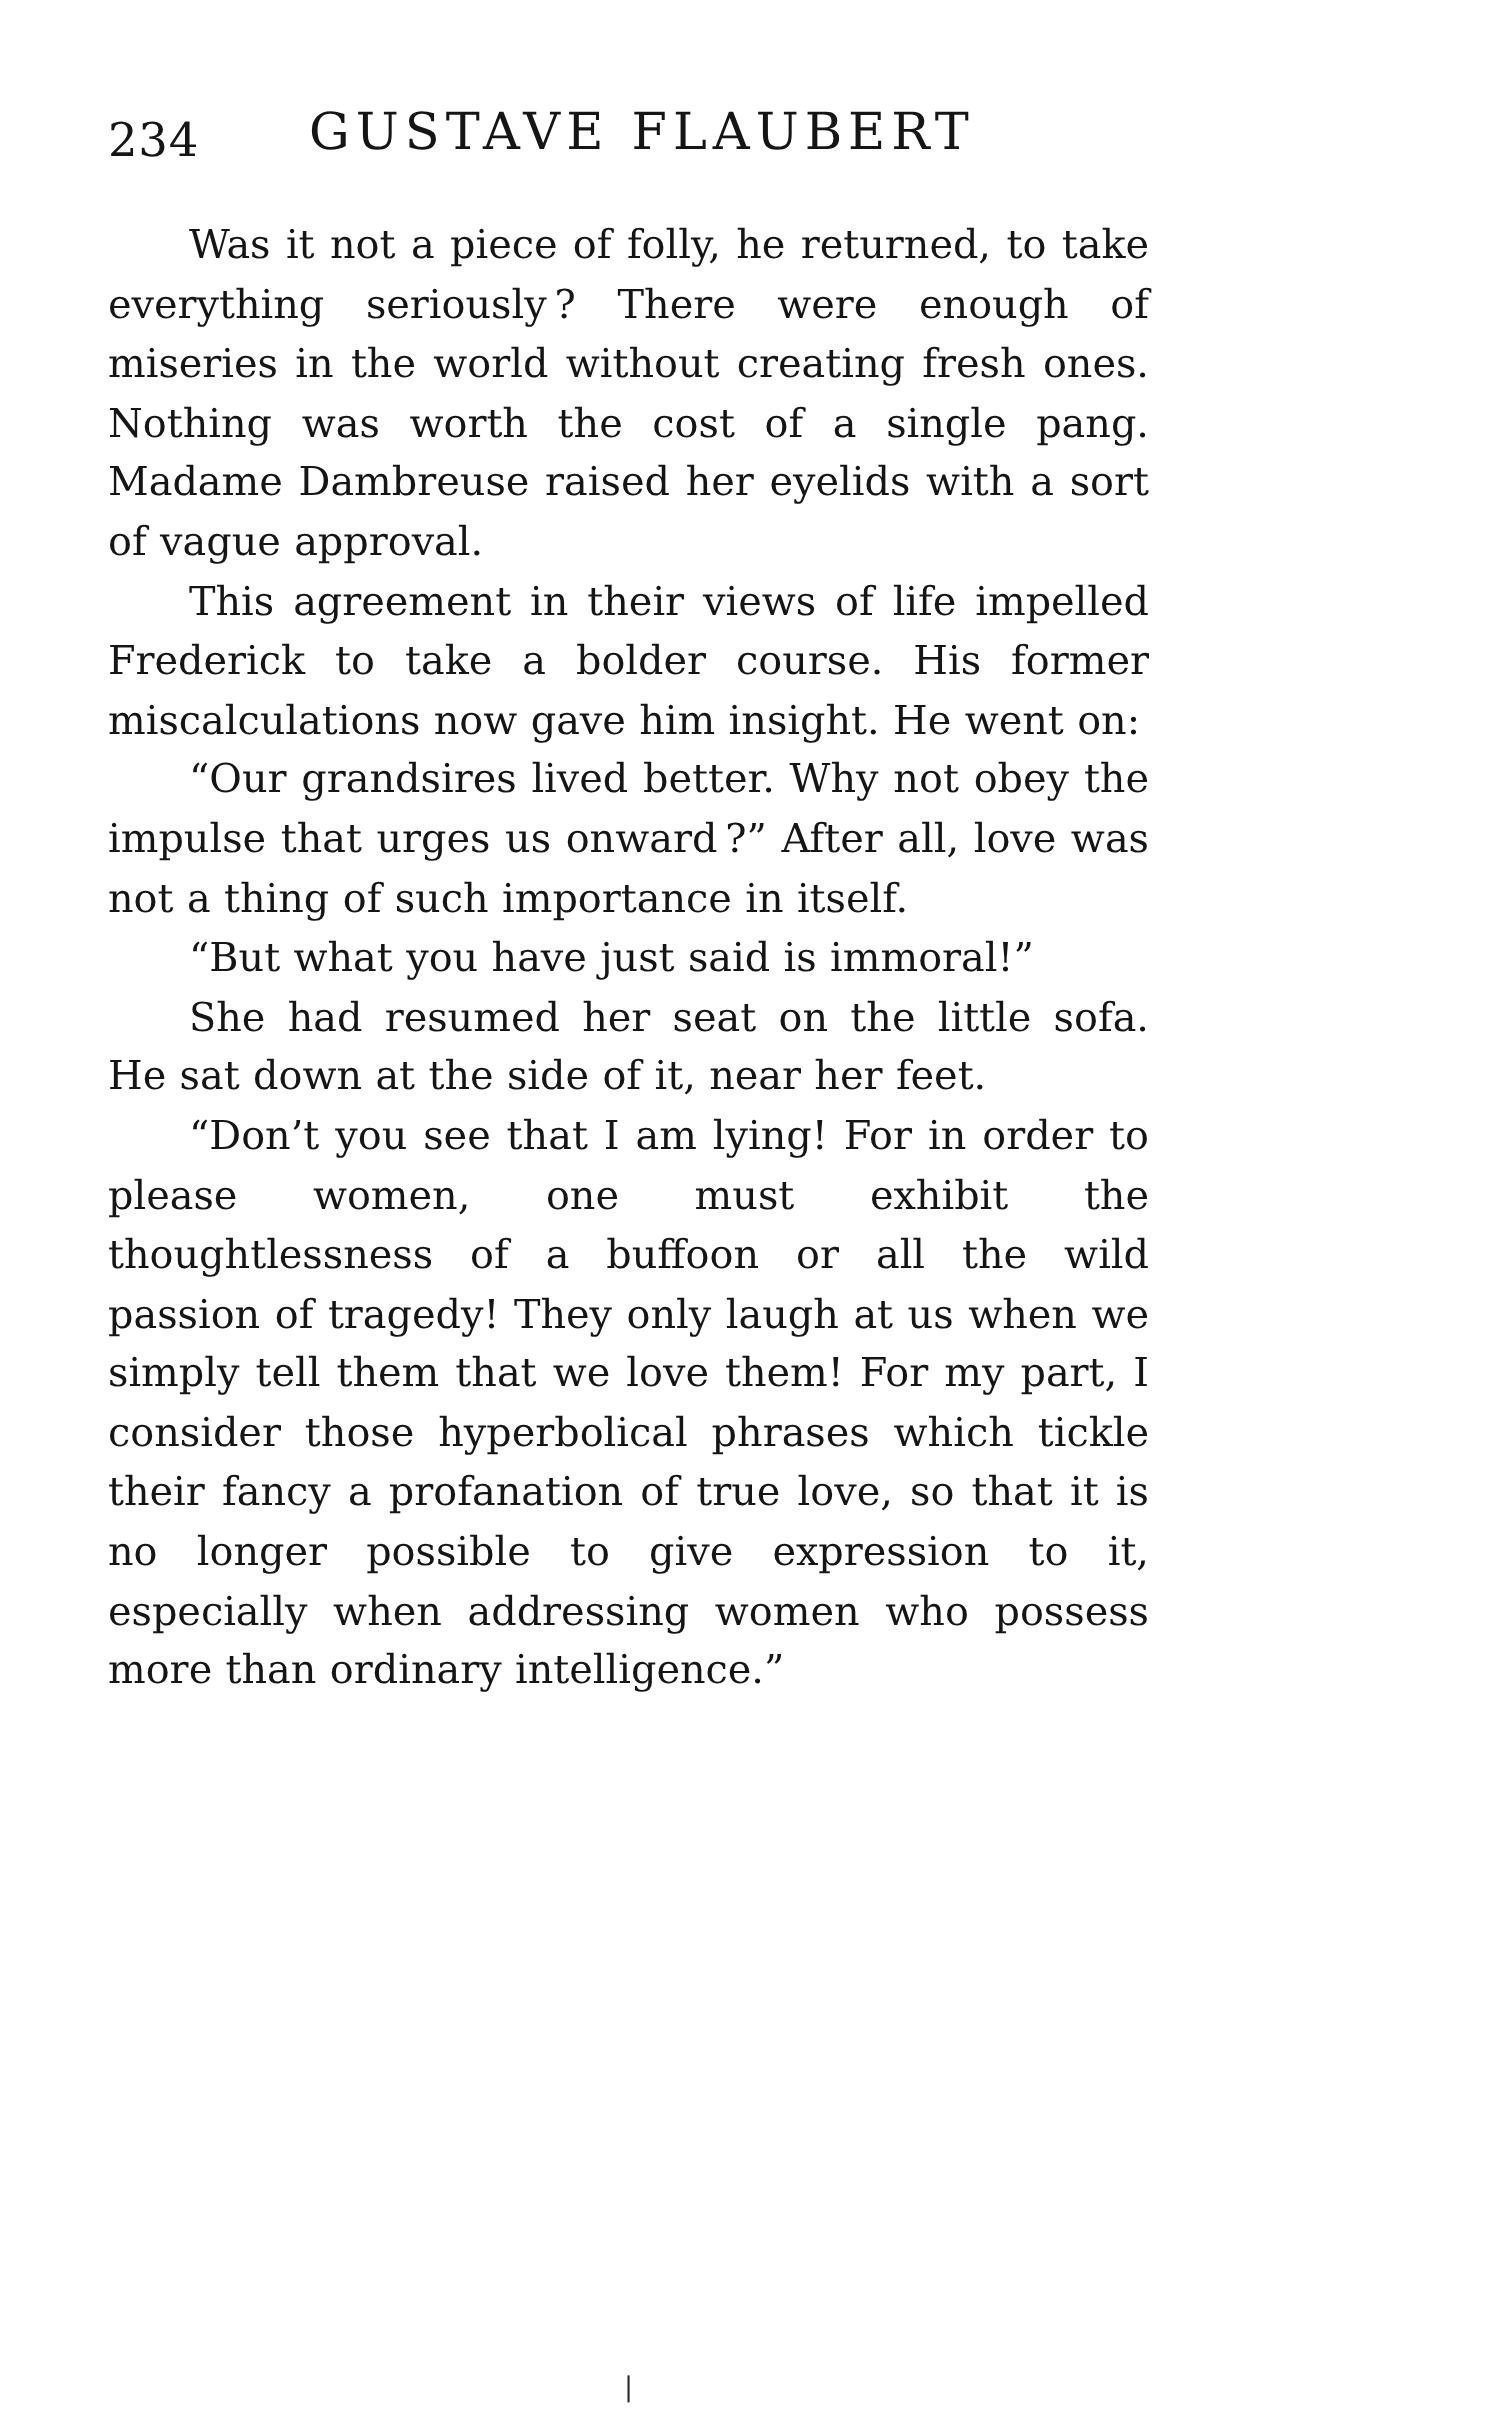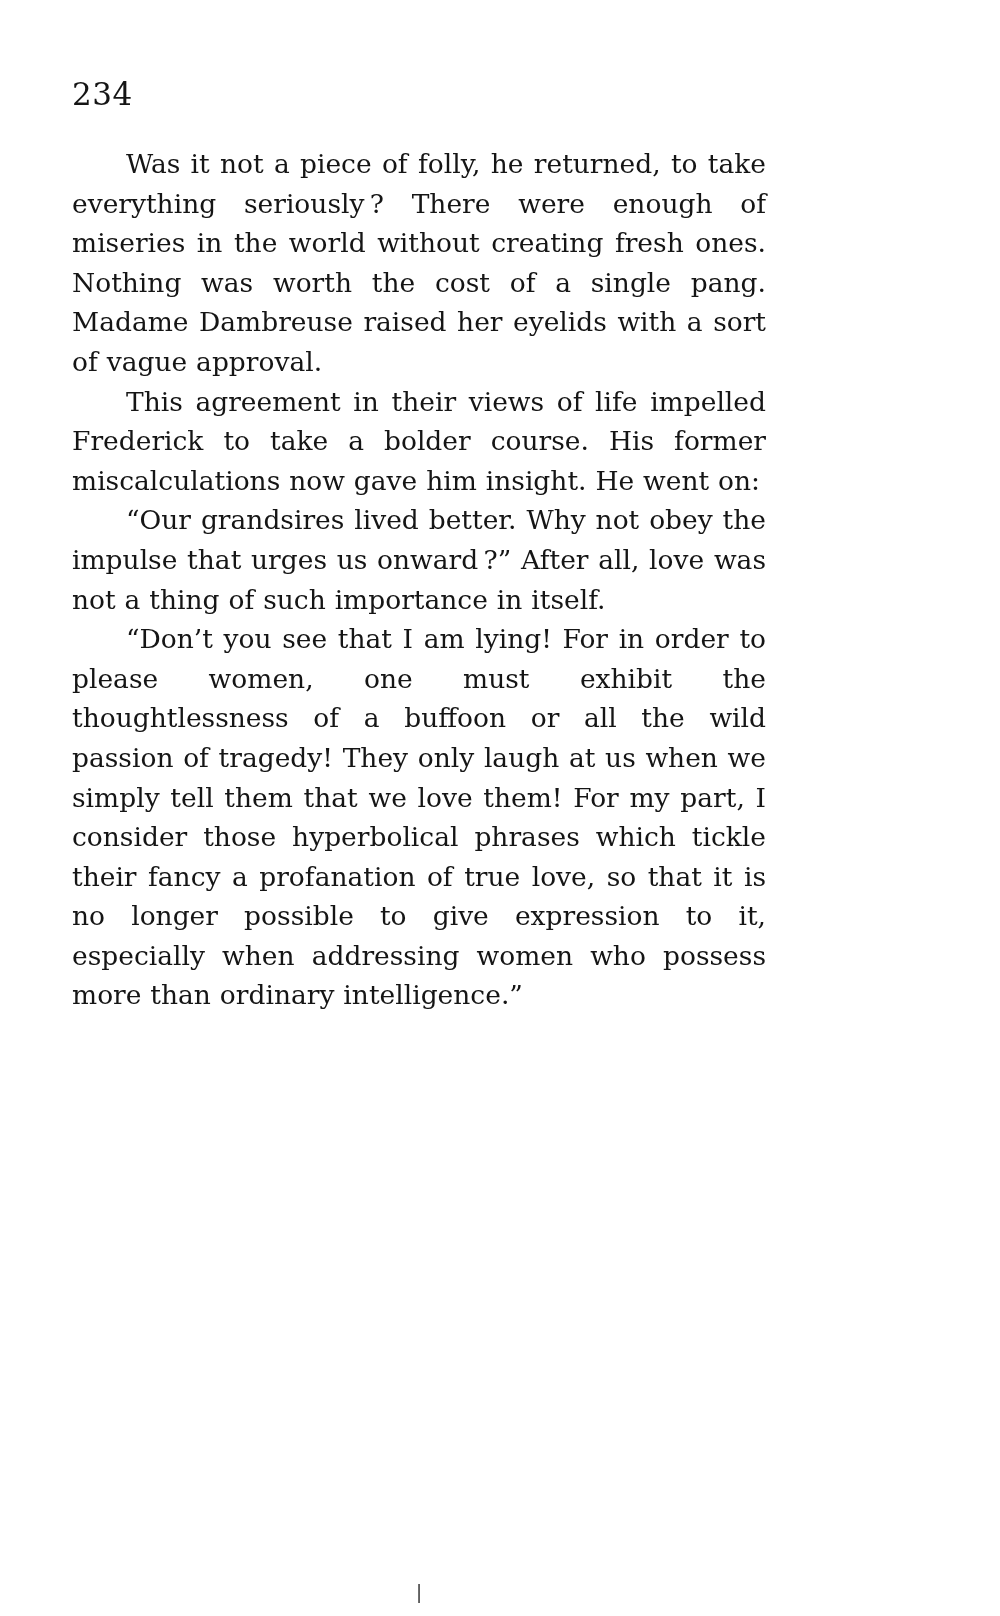--- a/index.html
+++ b/index.html
@@ -73,24 +73,27 @@
     color: #2a2a2a;
   }
 </style>
 </head>
 <body>
 
 <div class="page">
 
   <div class="header">
     <div class="folio">234</div>
+    <div class="running-title">GUSTAVE FLAUBERT</div>
   </div>
 
   <div class="body-text">
     <p>Was it not a piece of folly, he returned, to take everything seriously ? There were enough of miseries in the world without creating fresh ones. Nothing was worth the cost of a single pang. Madame Dambreuse raised her eyelids with a sort of vague approval.</p>
     <p>This agreement in their views of life impelled Frederick to take a bolder course. His former miscalculations now gave him insight. He went on:</p>
     <p>“Our grandsires lived better. Why not obey the impulse that urges us onward ?” After all, love was not a thing of such importance in itself.</p>
+    <p>“But what you have just said is immoral!”</p>
+    <p>She had resumed her seat on the little sofa. He sat down at the side of it, near her feet.</p>
     <p>“Don’t you see that I am lying! For in order to please women, one must exhibit the thoughtlessness of a buffoon or all the wild passion of tragedy! They only laugh at us when we simply tell them that we love them! For my part, I consider those hyperbolical phrases which tickle their fancy a profanation of true love, so that it is no longer possible to give expression to it, especially when addressing women who possess more than ordinary intelligence.”</p>
   </div>
 
   <div class="footmark">|</div>
 
 </div>
 
 </body></html>

